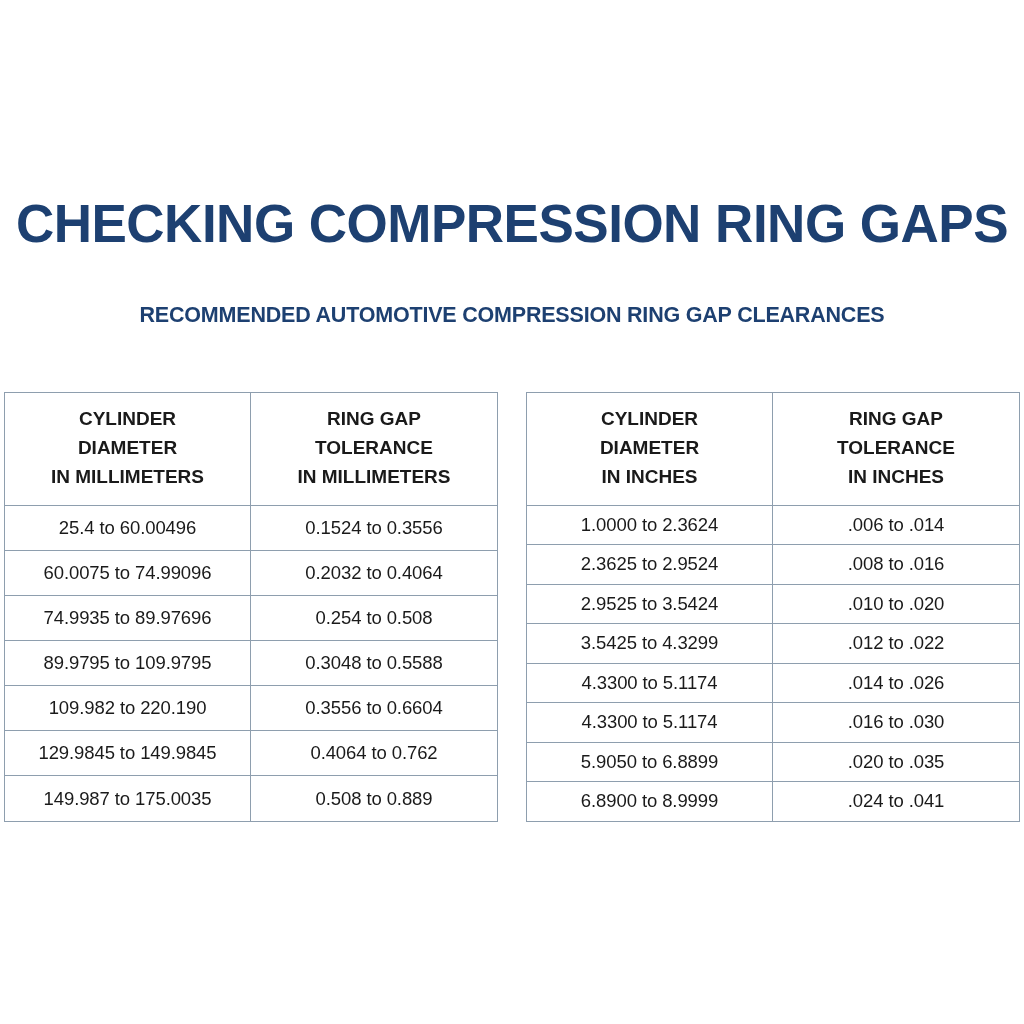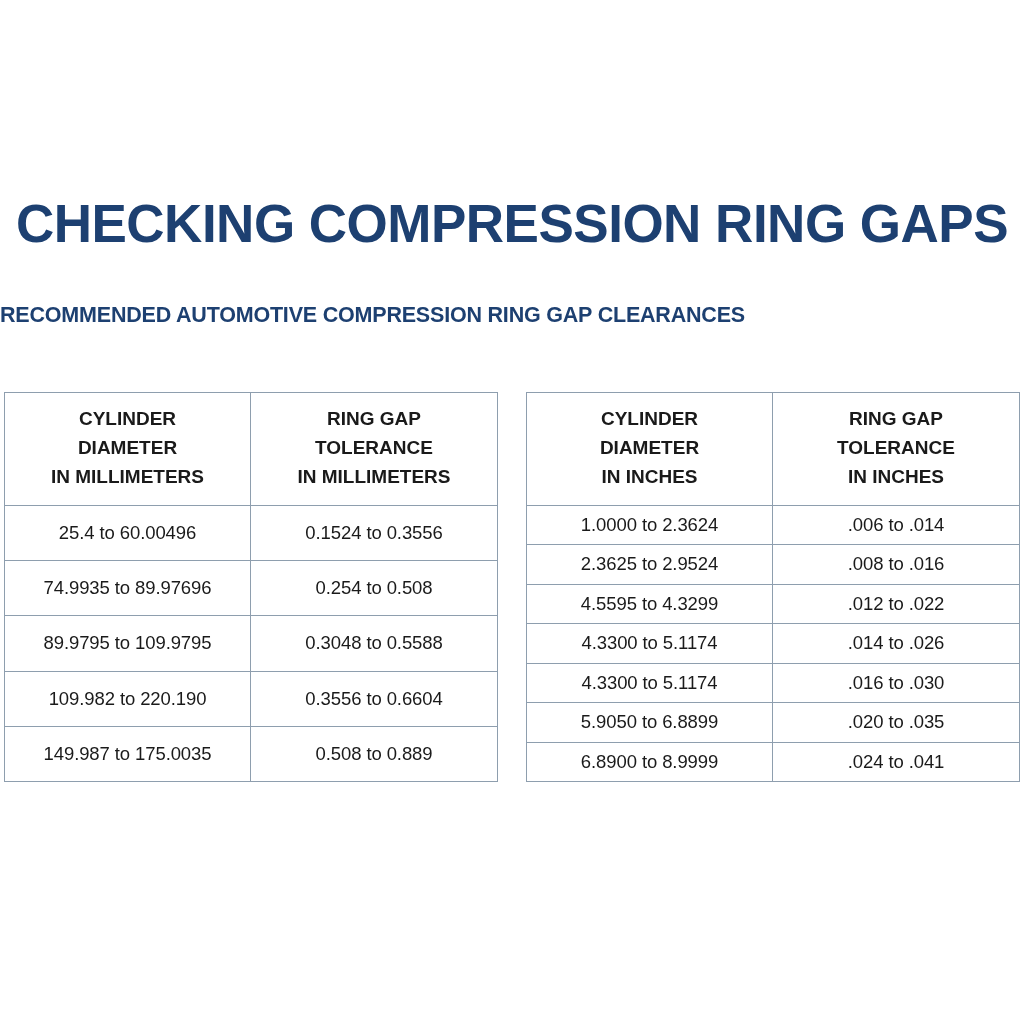--- a/index.html
+++ b/index.html
@@ -32,20 +32,21 @@
     font-weight: bold;
     letter-spacing: -0.5px;
     color: #1d4071;
     line-height: 1.05;
   }
   .subtitle {
     position: absolute;
     top: 303px;
     left: 0;
     width: 1024px;
+    text-align: center;
     font-size: 21.5px;
     font-weight: bold;
     letter-spacing: -0.2px;
     color: #1d4071;
   }
   .tables {
     position: absolute;
     top: 376px;
     left: 0;
     width: 1024px;
@@ -115,30 +116,38 @@
             <span class="hdr-line">IN MILLIMETERS</span>
           </th>
         </tr>
       </thead>
       <tbody>
         <tr>
           <td>25.4 to 60.00496</td>
           <td>0.1524 to 0.3556</td>
         </tr>
         <tr>
+          <td>60.0075 to 74.99096</td>
+          <td>0.2032 to 0.4064</td>
+        </tr>
+        <tr>
           <td>74.9935 to 89.97696</td>
           <td>0.254 to 0.508</td>
         </tr>
         <tr>
           <td>89.9795 to 109.9795</td>
           <td>0.3048 to 0.5588</td>
         </tr>
         <tr>
           <td>109.982 to 220.190</td>
           <td>0.3556 to 0.6604</td>
+        </tr>
+        <tr>
+          <td>129.9845 to 149.9845</td>
+          <td>0.4064 to 0.762</td>
         </tr>
         <tr>
           <td>149.987 to 175.0035</td>
           <td>0.508 to 0.889</td>
         </tr>
       </tbody>
     </table>
 
     <table class="imperial">
       <colgroup>
@@ -162,21 +171,25 @@
       <tbody>
         <tr>
           <td>1.0000 to 2.3624</td>
           <td>.006 to .014</td>
         </tr>
         <tr>
           <td>2.3625 to 2.9524</td>
           <td>.008 to .016</td>
         </tr>
         <tr>
-          <td>4.5595 to 4.3299</td>
+          <td>2.9525 to 3.5424</td>
+          <td>.010 to .020</td>
+        </tr>
+        <tr>
+          <td>3.5425 to 4.3299</td>
           <td>.012 to .022</td>
         </tr>
         <tr>
           <td>4.3300 to 5.1174</td>
           <td>.014 to .026</td>
         </tr>
         <tr>
           <td>4.3300 to 5.1174</td>
           <td>.016 to .030</td>
         </tr>

